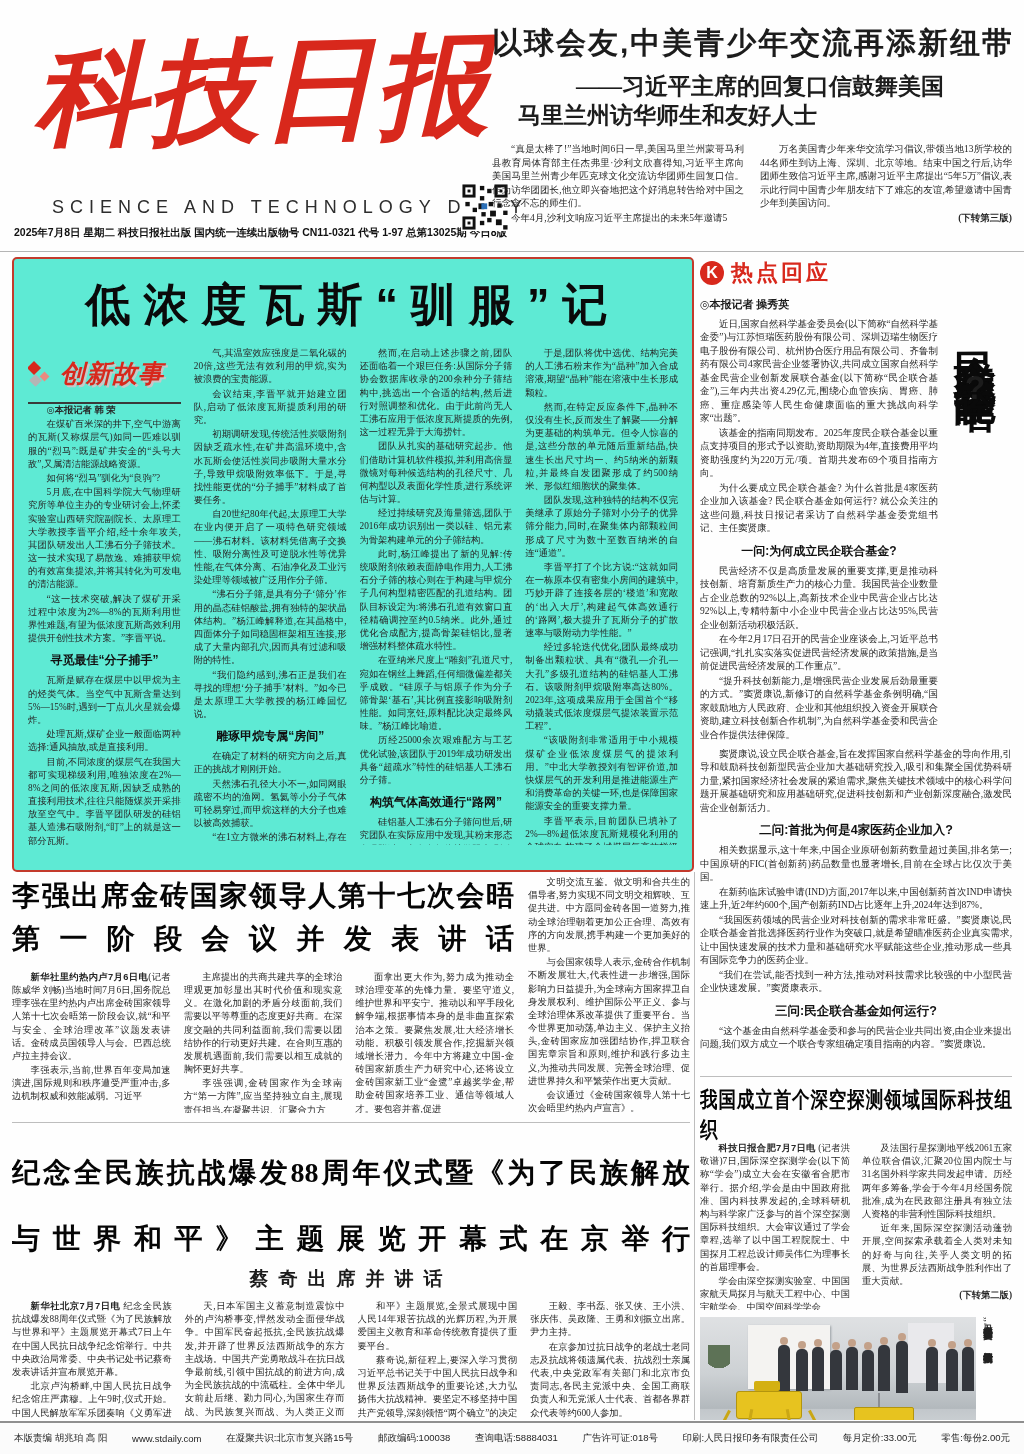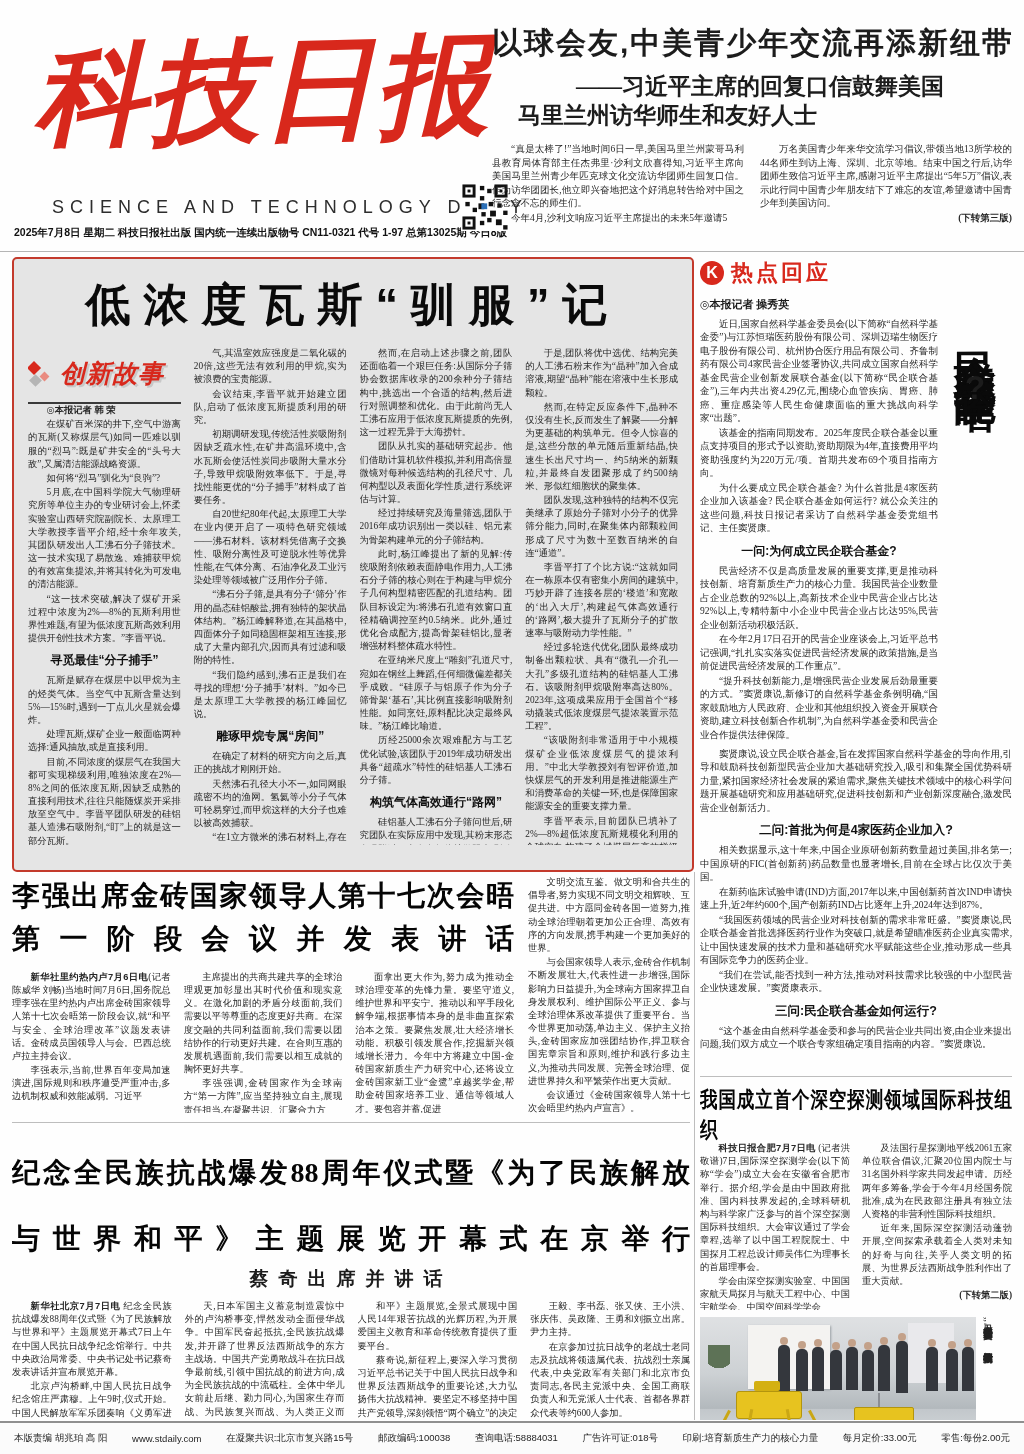--- a/index.html
+++ b/index.html
@@ -26,21 +26,21 @@
 
   
   .col p{margin:0 0 1px;font-size:inherit;line-height:1.42;text-align:justify;text-indent:2em;color:#262626;}
   .col p strong{font-family:"Liberation Sans","DejaVu Sans",sans-serif;font-weight:700;}
   .col .subhd{font-family:"Liberation Sans","DejaVu Sans",sans-serif;font-size:12px;font-weight:900;
               text-align:center;margin:7px 0 5px;color:#111;}
   .col .jump{text-align:right;text-indent:0;font-weight:700;}
 
   
   .main-box{left:12px;top:257px;width:678px;height:611px;border:2px solid #c33a2c;border-radius:5px;
-            overflow:hidden;background:#e5e5e5;}
+            overflow:hidden;background:#5eead4;}
   .main-title{font-size:45px;font-weight:900;text-align:center;letter-spacing:13px;margin:16px 0 8px;color:#0a0a0a;}
   .box-cols{display:flex;gap:13px;padding:4px 14px 0;}
   .box-col{flex:1 1 0;font-size:9.3px;overflow:hidden;height:498px;}
   .innov-badge{display:flex;align-items:center;gap:6px;margin:10px 0 0;padding-bottom:12px;border-bottom:2px solid #3a3a3a;}
   .deco{display:inline-block;width:26px;height:26px;position:relative;flex:0 0 auto;}
   .deco i{position:absolute;background:#d8281c;transform:rotate(45deg);}
   .deco i:nth-child(1){width:10px;height:10px;left:1px;top:2px;}
   .deco i:nth-child(2){width:7px;height:7px;left:13px;top:12px;background:#e98b80;}
   .deco i:nth-child(3){width:9px;height:9px;left:3px;top:15px;background:#b5b5b5;}
   .innov-txt{font-size:25px;font-weight:900;font-style:italic;color:#d8281c;letter-spacing:1px;
@@ -373,18 +373,18 @@
     </div>
   </div>
 
   <div class="abs footer">
     <span class="f-item">本版责编 胡兆珀 高 阳</span>
     <span class="f-item">www.stdaily.com</span>
     <span class="f-item">在凝聚共识:北京市复兴路15号</span>
     <span class="f-item">邮政编码:100038</span>
     <span class="f-item">查询电话:58884031</span>
     <span class="f-item">广告许可证:018号</span>
-    <span class="f-item">印刷:培育新质生产力的核心力量</span>
+    <span class="f-item">印刷:人民日报印务有限责任公司</span>
     <span class="f-item">每月定价:33.00元</span>
     <span class="f-item">零售:每份2.00元</span>
   </div>
 
 </div>
 
 </body></html>

